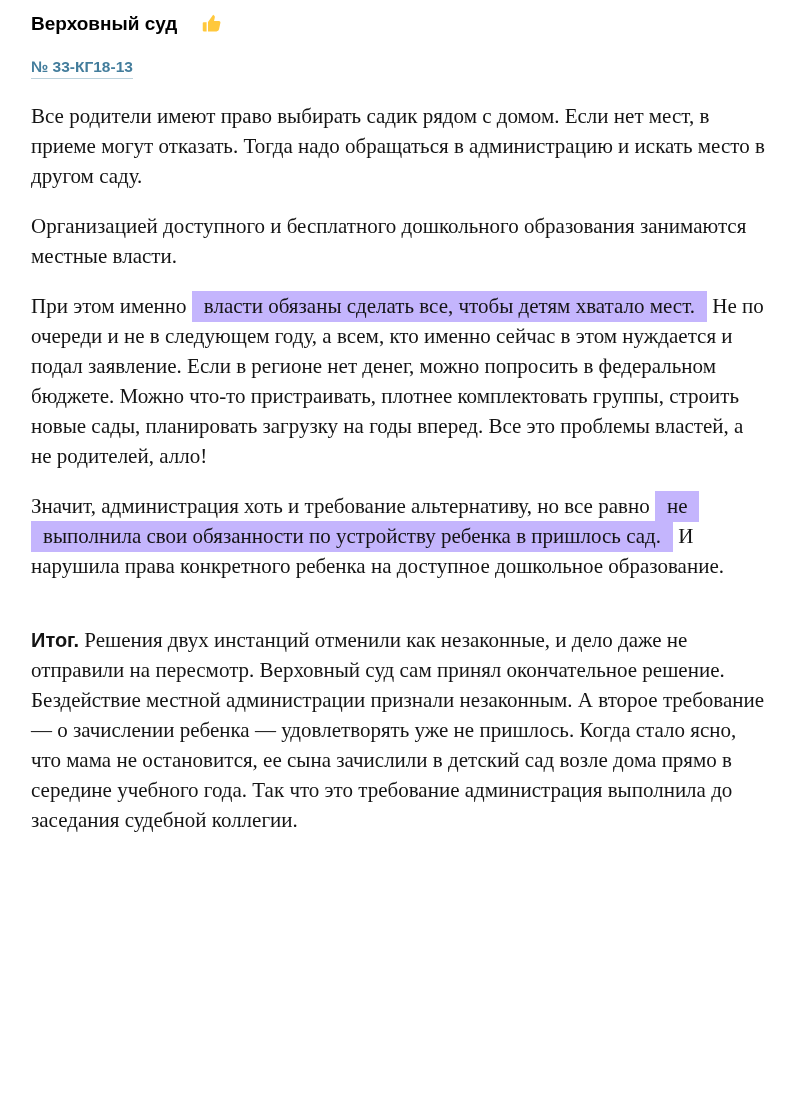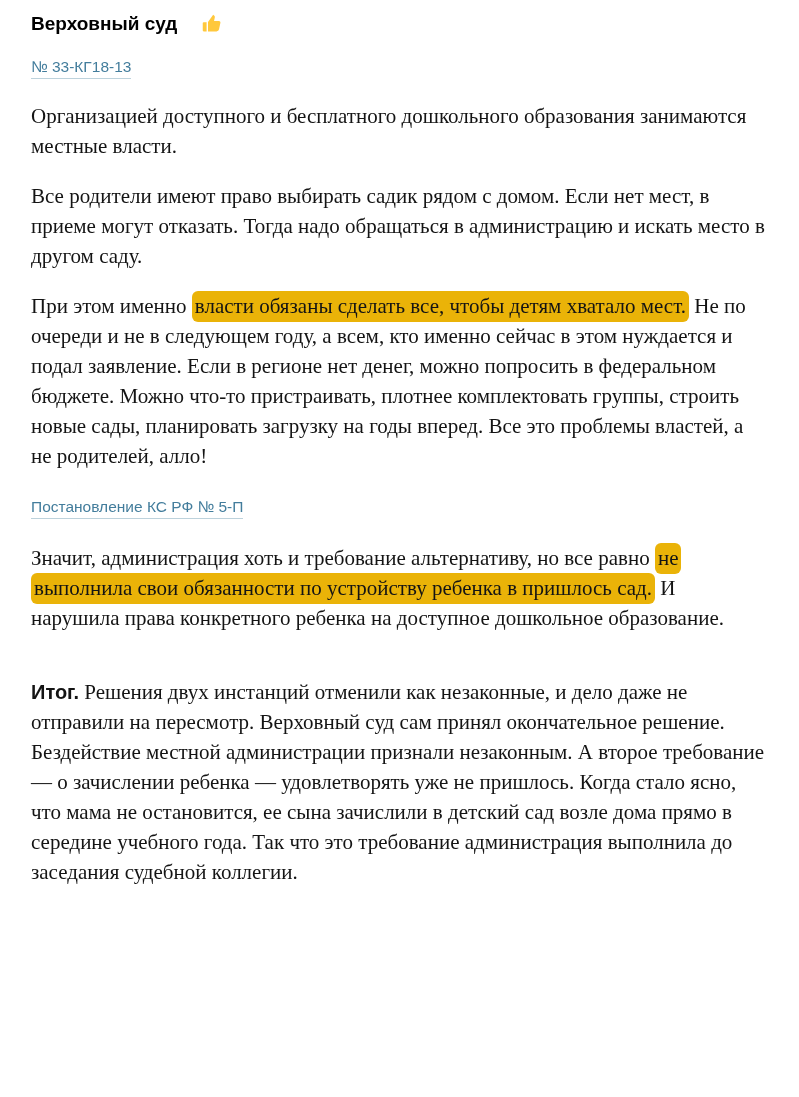--- a/index.html
+++ b/index.html
@@ -20,43 +20,42 @@
     font-size: 19px;
     line-height: 1.25;
     color: #000000;
     display: flex;
     align-items: center;
     gap: 24px;
   }
   .emoji-icon { display: inline-flex; align-items: center; }
   .emoji-icon svg { display: block; }
   .link-row { margin: 26px 0; }
-  .link-row.first { margin: 21px 0 25px; }
+  .link-row.first { margin: 21px 0 25px; font-weight: bold; }
   .doc-link {
     font-family: "Liberation Sans", sans-serif;
     font-size: 15.5px;
     line-height: 1.25;
     color: #437d9c;
     text-decoration: none;
     border-bottom: 1px solid rgba(67, 125, 156, 0.35);
     padding-bottom: 3px;
     cursor: pointer;
   }
   p {
     margin: 0 0 20px;
     font-size: 21px;
     line-height: 30px;
   }
   mark {
-    background: #eab308;
+    background: #c4b5fd;
     color: inherit;
-    padding: 3px 3px 4px;
+    padding: 3px 12px 4px;
     -webkit-box-decoration-break: clone;
     box-decoration-break: clone;
-    border-radius: 6px;
   }
   .summary { margin-top: 44px; margin-bottom: 0; }
   .summary-label {
     font-family: "Liberation Sans", sans-serif;
     font-weight: 700;
     font-size: 20px;
   }
 </style>
 </head>
 <body>
@@ -70,29 +69,26 @@
         <path fill="#ffc83d" d="M3 10.5h3.4V21H3c-.55 0-1-.45-1-1v-8.5c0-.55.45-1 1-1z"></path>
         <path fill="#ffc83d" d="M8 10.2 13.9 2l1.35 1.1c.5.4.72 1.05.58 1.67L14.9 9h5.6c1.1 0 1.93 1.02 1.7 2.1l-1.6 7.6c-.28 1.33-1.46 2.3-2.82 2.3H8V10.2z"></path>
       </svg>
     </span>
   </h1>
 
   <div class="link-row first">
     <a href="#" class="doc-link">№ 33-КГ18-13</a>
   </div>
 
+  <p>Все родители имеют право выбирать садик рядом с домом. Если нет мест, в приеме могут отказать. Тогда надо обращаться в администрацию и искать место в другом саду.</p>
+
   <p>Организацией доступного и бесплатного дошкольного образования занимаются местные власти.</p>
-
-  <p>Все родители имеют право выбирать садик рядом с домом. Если нет мест, в приеме могут отказать. Тогда надо обращаться в администрацию и искать место в другом саду.</p>
 
   <p><span>При этом именно </span><mark>власти обязаны сделать все, чтобы детям хватало мест.</mark><span> Не по очереди и не в следующем году, а всем, кто именно сейчас в этом нуждается и подал заявление. Если в регионе нет денег, можно попросить в федеральном бюджете. Можно что-то пристраивать, плотнее комплектовать группы, строить новые сады, планировать загрузку на годы вперед. Все это проблемы властей, а не родителей, алло!</span></p>
 
 
-  <div class="link-row">
-    <a href="#" class="doc-link">Постановление КС РФ № 5-П</a>
-  </div>
 
 
   <p><span>Значит, администрация хоть и требование альтернативу, но все равно </span><mark>не выполнила свои обязанности по устройству ребенка в пришлось сад.</mark><span> И нарушила права конкретного ребенка на доступное дошкольное образование.</span></p>
 
   <p class="summary"><strong class="summary-label">Итог.</strong><span> Решения двух инстанций отменили как незаконные, и дело даже не отправили на пересмотр. Верховный суд сам принял окончательное решение. Бездействие местной администрации признали незаконным. А второе требование — о зачислении ребенка — удовлетворять уже не пришлось. Когда стало ясно, что мама не остановится, ее сына зачислили в детский сад возле дома прямо в середине учебного года. Так что это требование администрация выполнила до заседания судебной коллегии.</span></p>
 
 </article>
 
 </body></html>

